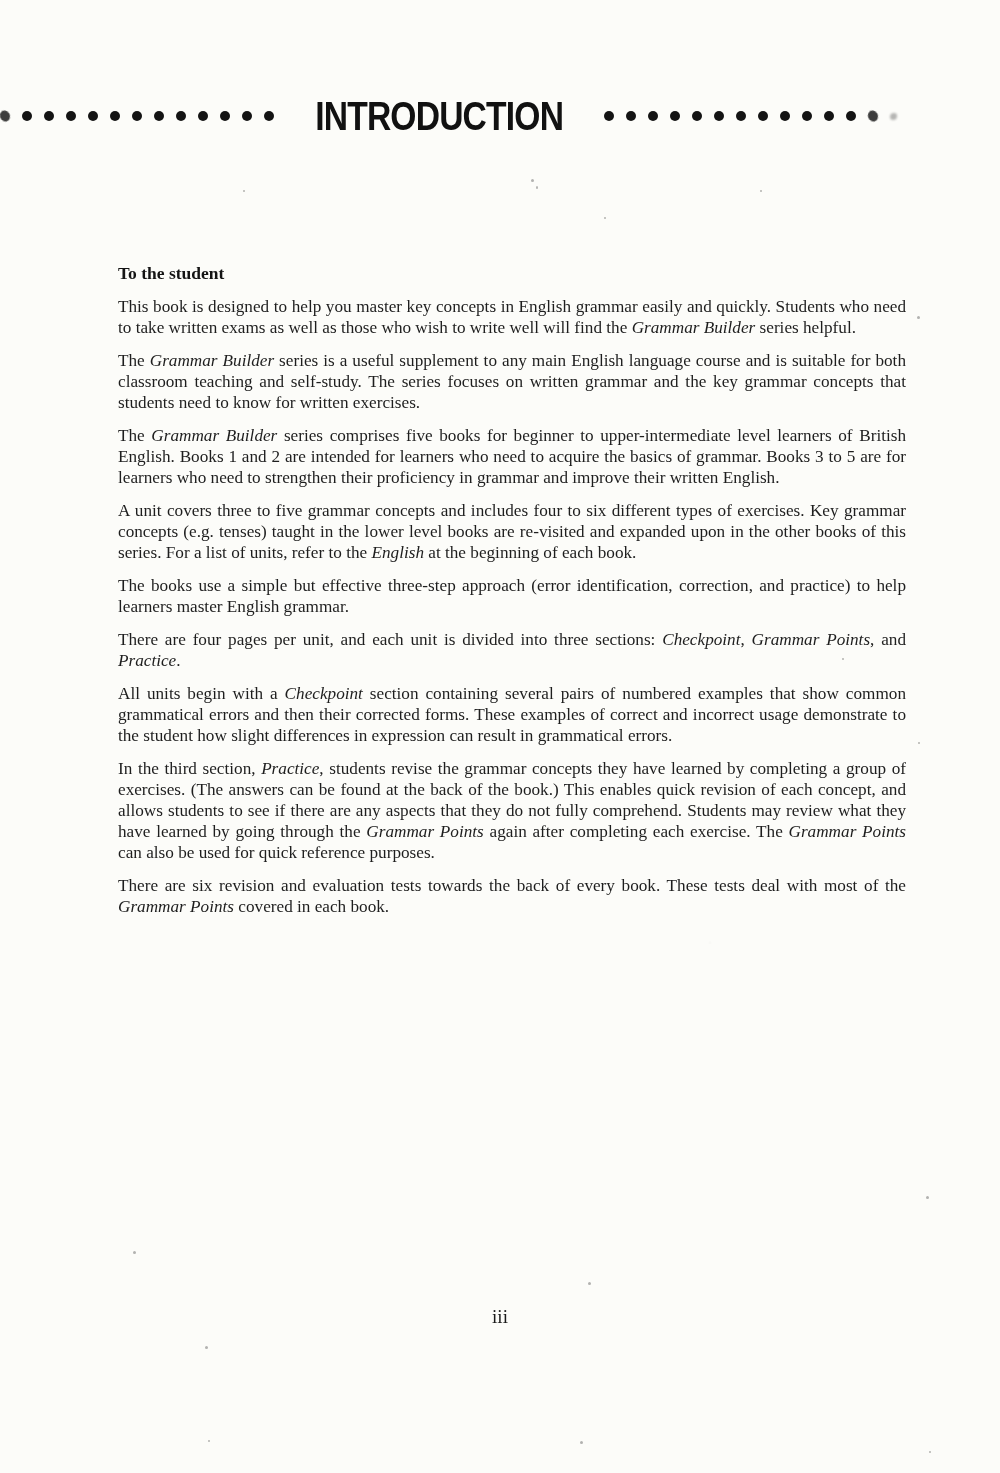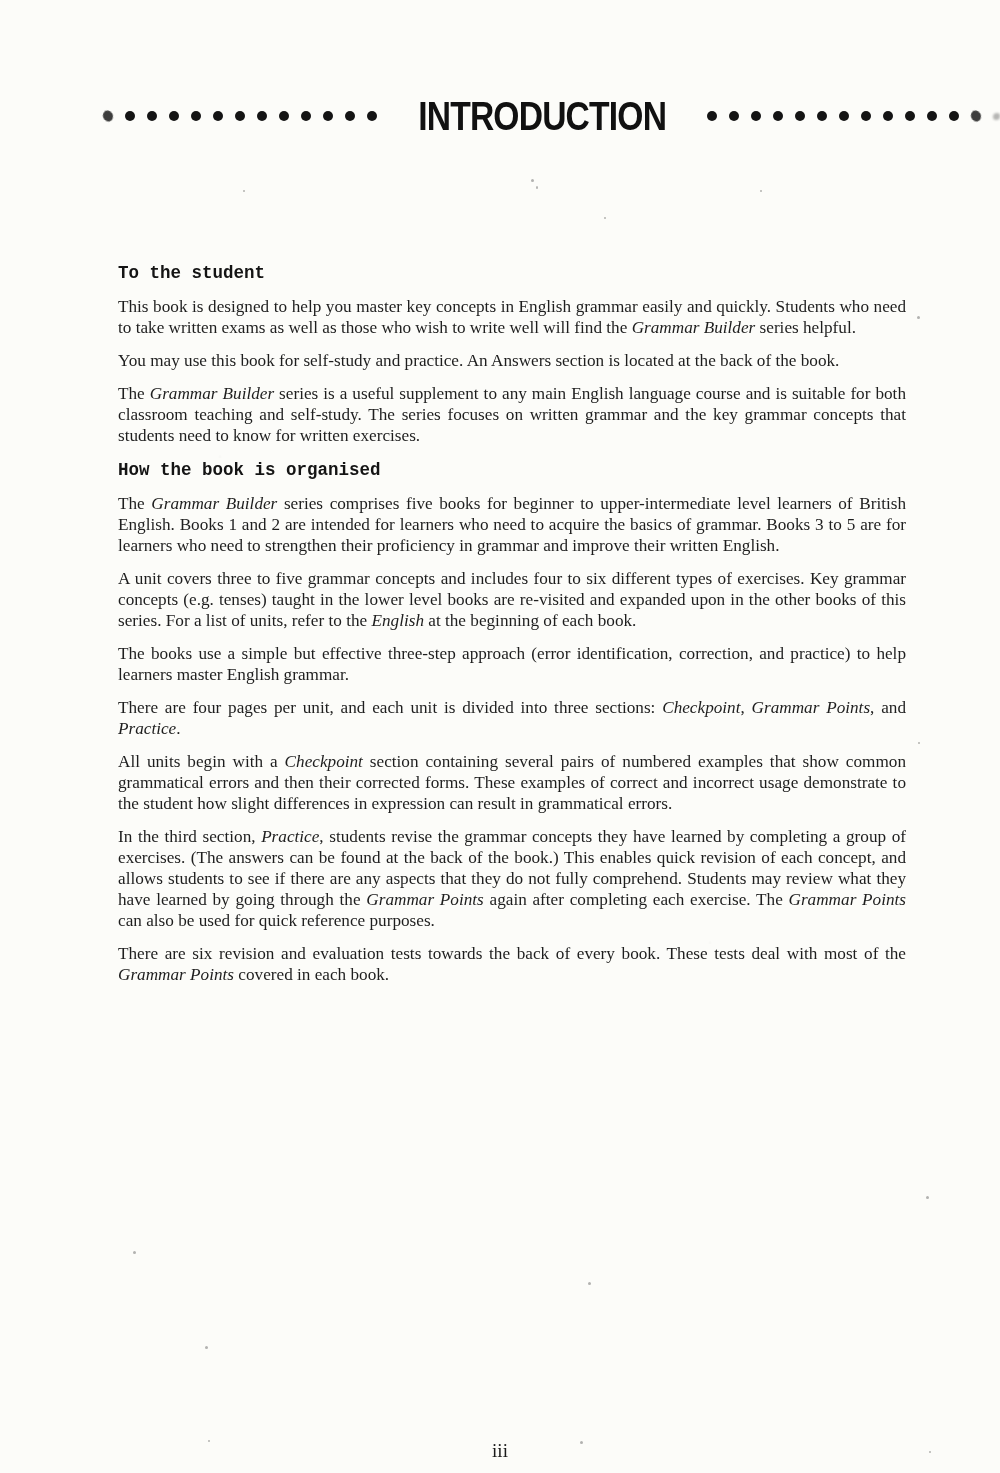--- a/index.html
+++ b/index.html
@@ -19,21 +19,21 @@
 
   
   .intro-header {
     position: absolute;
     top: 92px;
     left: 0;
     width: 1000px;
     height: 48px;
     display: flex;
     align-items: center;
-    justify-content: flex-end;
+    justify-content: flex-start;
   }
   .dots {
     display: flex;
     align-items: center;
     gap: 12px;
   }
   .dots-left  { margin-right: 14px; }
   .dots-right { margin-left: 14px; }
   .dot {
     width: 10px;
@@ -77,32 +77,31 @@
     line-height: 21px;
     text-align: justify;
   }
   .section-heading {
     font-size: 17.5px;
     line-height: 21px;
     font-weight: bold;
     color: #141414;
     margin: 14px 0 12px 0;
     text-align: left;
-    font-family: Liberation Mono, monospace;
   }
   .section-heading:first-child { margin-top: 0; }
   .body-paragraph {
     margin: 8px 0 12px 0;
   }
   .body-paragraph i { font-style: italic; }
 
   
   .page-number {
     position: absolute;
-    top: 1440px;
+    top: 1306px;
     left: 0;
     width: 1000px;
     text-align: center;
     font-size: 19px;
     color: #1a1a1a;
   }
 
   
   .speck {
     position: absolute;
@@ -147,23 +146,21 @@
         <span class="dot"></span>
         <span class="dot"></span>
         <span class="dot smudge"></span>
         <span class="dot faint"></span>
       </div>
   </header>
 
   <main class="content">
       <h2 class="section-heading">To the student</h2>
       <p class="body-paragraph">This book is designed to help you master key concepts in English grammar easily and quickly. Students who need to take written exams as well as those who wish to write well will find the <i>Grammar Builder</i> series helpful.</p>
-      <p class="body-paragraph">You may use this book for self-study and practice. An Answers section is located at the back of the book.</p>
       <p class="body-paragraph">The <i>Grammar Builder</i> series is a useful supplement to any main English language course and is suitable for both classroom teaching and self-study. The series focuses on written grammar and the key grammar concepts that students need to know for written exercises.</p>
-      <h2 class="section-heading">How the book is organised</h2>
       <p class="body-paragraph">The <i>Grammar Builder</i> series comprises five books for beginner to upper-intermediate level learners of British English. Books 1 and 2 are intended for learners who need to acquire the basics of grammar. Books 3 to 5 are for learners who need to strengthen their proficiency in grammar and improve their written English.</p>
       <p class="body-paragraph">A unit covers three to five grammar concepts and includes four to six different types of exercises. Key grammar concepts (e.g. tenses) taught in the lower level books are re-visited and expanded upon in the other books of this series. For a list of units, refer to the <i>English</i> at the beginning of each book.</p>
       <p class="body-paragraph">The books use a simple but effective three-step approach (error identification, correction, and practice) to help learners master English grammar.</p>
       <p class="body-paragraph">There are four pages per unit, and each unit is divided into three sections: <i>Checkpoint</i>, <i>Grammar Points</i>, and <i>Practice</i>.</p>
       <p class="body-paragraph">All units begin with a <i>Checkpoint</i> section containing several pairs of numbered examples that show common grammatical errors and then their corrected forms. These examples of correct and incorrect usage demonstrate to the student how slight differences in expression can result in grammatical errors.</p>
       <p class="body-paragraph">In the third section, <i>Practice</i>, students revise the grammar concepts they have learned by completing a group of exercises. (The answers can be found at the back of the book.) This enables quick revision of each concept, and allows students to see if there are any aspects that they do not fully comprehend. Students may review what they have learned by going through the <i>Grammar Points</i> again after completing each exercise. The <i>Grammar Points</i> can also be used for quick reference purposes.</p>
       <p class="body-paragraph">There are six revision and evaluation tests towards the back of every book. These tests deal with most of the <i>Grammar Points</i> covered in each book.</p>
     </main>
 
   <footer class="page-number">iii</footer>

